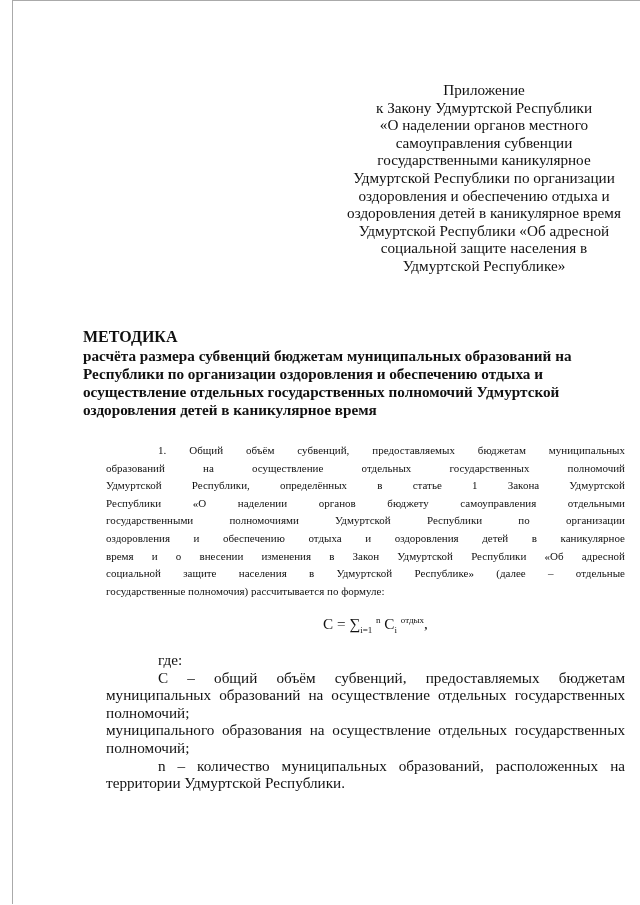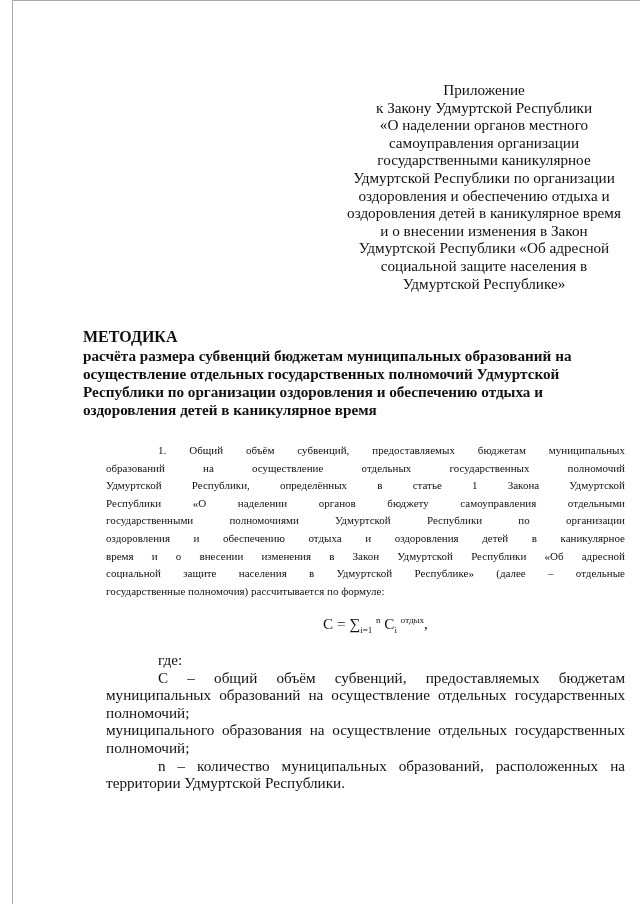--- a/index.html
+++ b/index.html
@@ -28,36 +28,35 @@
 </style>
 </head>
 <body>
 
 <div class="page">
 
   <div class="appendix">
     <div>Приложение</div>
     <div>к Закону Удмуртской Республики</div>
     <div>«О наделении органов местного</div>
-    <div>самоуправления организации</div>
+    <div>самоуправления субвенции</div>
     <div>государственными каникулярное</div>
     <div>Удмуртской Республики по организации</div>
     <div>оздоровления и обеспечению отдыха и</div>
     <div>оздоровления детей в каникулярное время</div>
-    <div>и о внесении изменения в Закон</div>
     <div>Удмуртской Республики «Об адресной</div>
     <div>социальной защите населения в</div>
     <div>Удмуртской Республике»</div>
   </div>
 
   <div class="title-block">
     <div class="main">МЕТОДИКА</div>
     <div>расчёта размера субвенций бюджетам муниципальных образований на</div>
+    <div>Республики по организации оздоровления и обеспечению отдыха и</div>
     <div>осуществление отдельных государственных полномочий Удмуртской</div>
-    <div>Республики по организации оздоровления и обеспечению отдыха и</div>
     <div>оздоровления детей в каникулярное время</div>
   </div>
 
   <div class="body">
     <div class="jline indent">1. Общий объём субвенций, предоставляемых бюджетам муниципальных</div>
     <div class="jline">образований на осуществление отдельных государственных полномочий</div>
     <div class="jline">Удмуртской Республики, определённых в статье 1 Закона Удмуртской</div>
     <div class="jline">Республики «О наделении органов бюджету самоуправления отдельными</div>
     <div class="jline">государственными полномочиями Удмуртской Республики по организации</div>
     <div class="jline">оздоровления и обеспечению отдыха и оздоровления детей в каникулярное</div>

